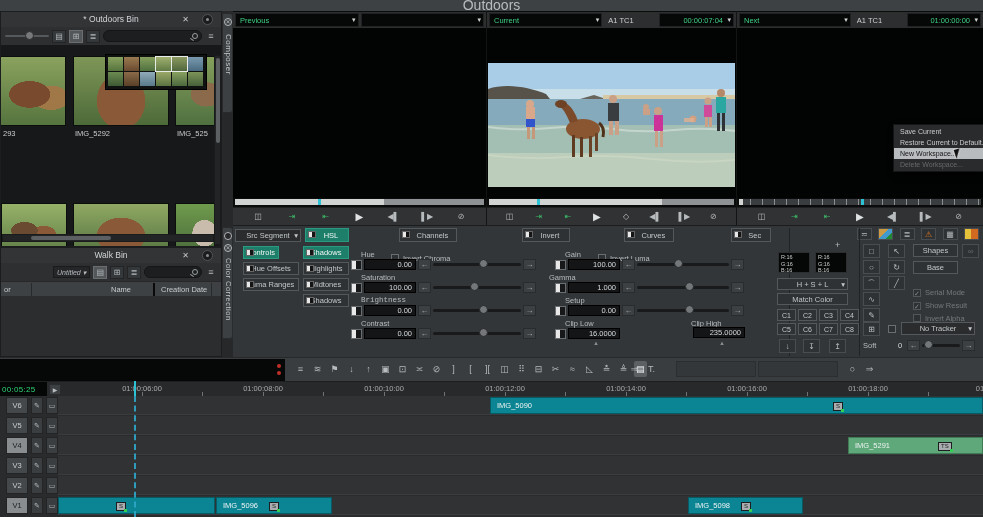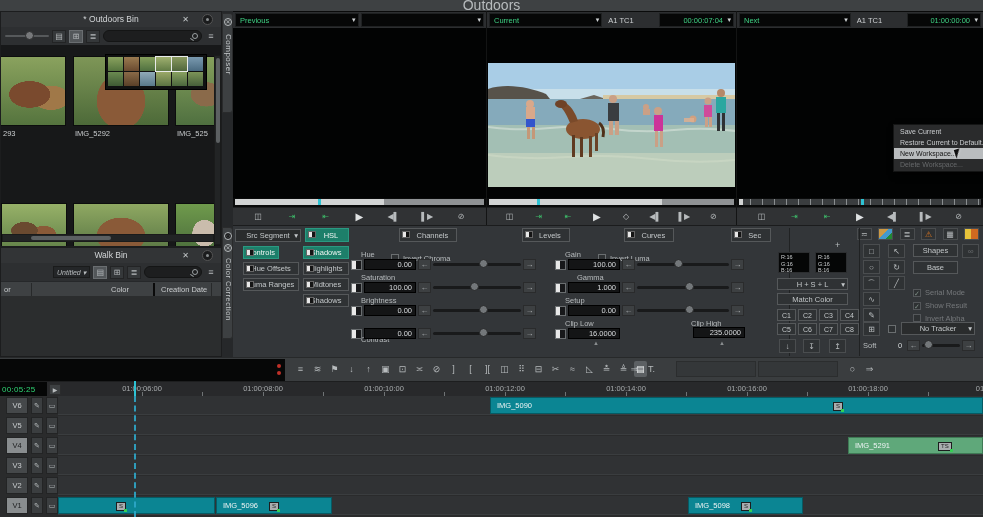--- a/index.html
+++ b/index.html
@@ -186,21 +186,21 @@
       <span class="viewbtn">⊞</span>
       <span class="viewbtn">≣</span>
       <span class="searchbox">
         <input placeholder="" style="">
         <span class="magicon"></span>
       </span>
       <span class="hamb">≡</span>
     </div>
     <div class="colhead" style="left:0;top:33px;width:220px;">
       <span style="position:absolute;left:3px;">or</span>
-      <span style="position:absolute;left:110px;">Color</span>
+      <span style="position:absolute;left:110px;">Name</span>
       <span style="position:absolute;left:160px;">Creation Date</span>
       <span class="colsep" style="left:30px;"></span>
       <span class="colsep" style="left:152px;background:#0a0a0a;width:2px;"></span>
       <span class="colsep" style="left:210px;"></span>
     </div>
     <div class="abs" style="left:0;top:48px;width:220px;height:60px;background:#2b2d2e;"></div>
   </div>
 
   <div class="abs" style="left:222px;top:11px;width:11px;height:346px;background:#26282a;"></div>
   <div class="vtab" style="top:13px;height:100px;">
@@ -360,21 +360,21 @@
     <div class="ctxitem">Restore Current to Default...</div>
     <div class="ctxitem hl"><span>New Workspace...</span><span class="cursorarrow"></span></div>
     <div class="ctxitem dis">Delete Workspace...</div>
   </div>
 
   <div class="abs ccpanel">
     
     <span class="ccbtn" style="left:2px;top:3px;width:66px;height:13px;line-height:12px;background:#2a2c2d;"><span>Src Segment</span><span style="position:absolute;right:2px;top:0;">▾</span></span>
     <span class="ccbtn teal cctab" style="left:72px;top:2px;width:44px;"><span class="mini"></span><span>HSL</span></span>
     <span class="ccbtn cctab" style="left:118px;top:2px;width:58px;"><span class="mini"></span><span>Channels</span></span>
-    <span class="ccbtn cctab" style="left:178px;top:2px;width:48px;"><span class="mini"></span><span>Levels</span></span>
+    <span class="ccbtn cctab" style="left:178px;top:2px;width:48px;"><span class="mini"></span><span>Invert</span></span>
     <span class="ccbtn cctab" style="left:228px;top:2px;width:50px;"><span class="mini"></span><span>Curves</span></span>
     <span class="ccbtn cctab" style="left:280px;top:2px;width:40px;"><span class="mini"></span><span>Sec</span></span>
     
     <span class="abs" style="right:4px;top:2px;">
       <span class="ccico">≂</span>
       <span class="ccico" style="background:linear-gradient(135deg,#c94 0 40%,#49c 40% 70%,#283 70%);"></span>
       <span class="ccico">≣</span>
       <span class="ccico" style="color:#e07820;">⚠</span>
       <span class="ccico">▦</span>
       <span class="ccico" style="background:linear-gradient(90deg,#e6c23a 0 50%,#d06a20 50%);"></span>
@@ -404,52 +404,52 @@
     <span class="slbl" style="left:128px;top:47px;">Saturation</span>
     <div class="slr" style="left:118px;top:55px;">
       <span class="tgl"></span>
         <span class="val">100.00</span>
         <span class="sarr">←</span>
         <span class="strack" style="width:88px;">
           <i class="sthumb" style="left:42%;"></i>
         </span>
         <span class="sarr">→</span>
     </div>
-    <span class="slbl" style="left:128px;top:70px;">Brightness</span>
+    <span class="slbl" style="left:128px;top:70px;font-family:Liberation Mono, monospace;">Brightness</span>
     <div class="slr" style="left:118px;top:78px;">
       <span class="tgl"></span>
         <span class="val">0.00</span>
         <span class="sarr">←</span>
         <span class="strack" style="width:88px;">
           <i class="sthumb" style="left:52%;"></i>
         </span>
         <span class="sarr">→</span>
     </div>
-    <span class="slbl" style="left:128px;top:93px;margin-top:16px;">Contrast</span>
+    <span class="slbl" style="left:128px;top:93px;">Contrast</span>
     <div class="slr" style="left:118px;top:101px;">
       <span class="tgl"></span>
         <span class="val">0.00</span>
         <span class="sarr">←</span>
         <span class="strack" style="width:88px;">
           <i class="sthumb" style="left:52%;"></i>
         </span>
         <span class="sarr">→</span>
     </div>
     
     <span class="slbl" style="left:332px;top:24px;">Gain</span>
     <div class="slr" style="left:322px;top:32px;">
       <span class="tgl"></span>
         <span class="val">100.00</span>
         <span class="sarr">←</span>
         <span class="strack" style="width:92px;">
           <i class="sthumb" style="left:40%;"></i>
         </span>
         <span class="sarr">→</span>
     </div>
-    <span class="slbl" style="left:344px;top:47px;">Gamma</span>
+    <span class="slbl" style="left:316px;top:47px;">Gamma</span>
     <div class="slr" style="left:322px;top:55px;">
       <span class="tgl"></span>
         <span class="val">1.000</span>
         <span class="sarr">←</span>
         <span class="strack" style="width:92px;">
           <i class="sthumb" style="left:52%;"></i>
         </span>
         <span class="sarr">→</span>
     </div>
     <span class="slbl" style="left:332px;top:70px;">Setup</span>

